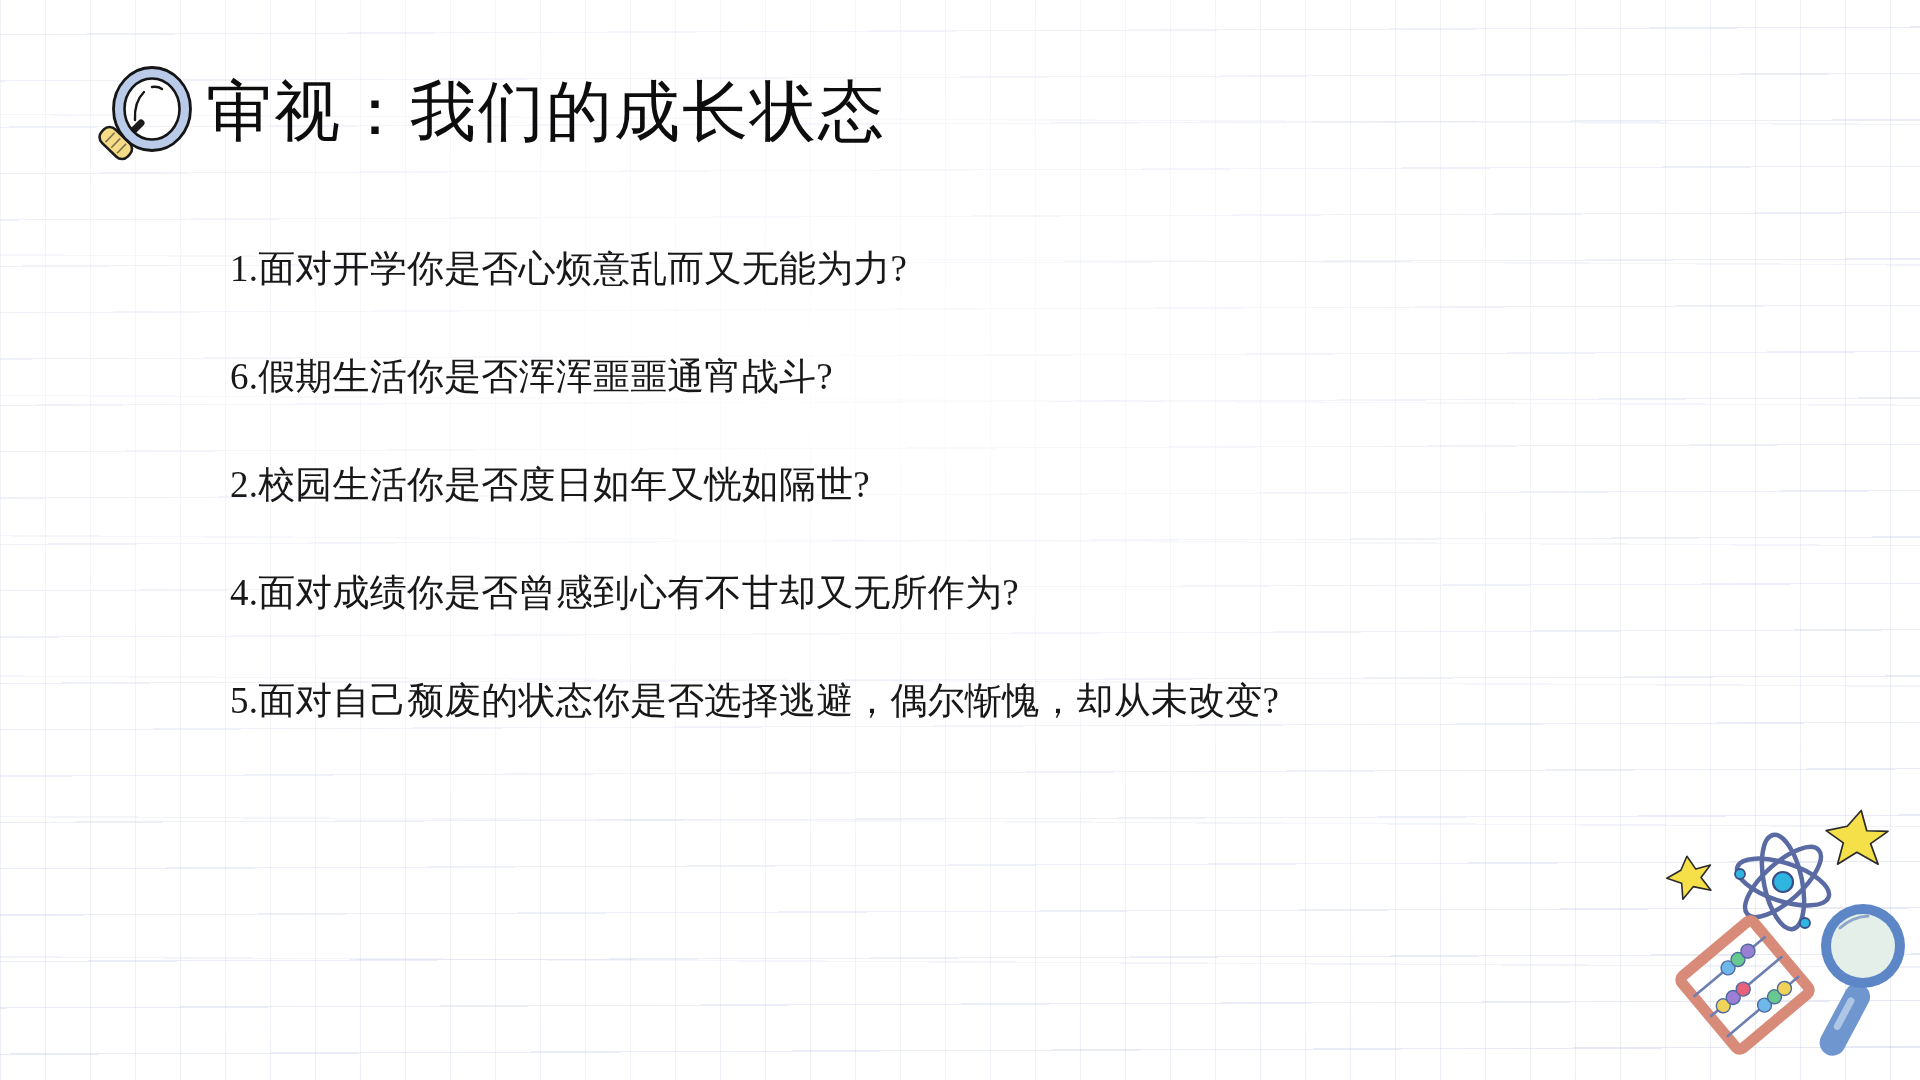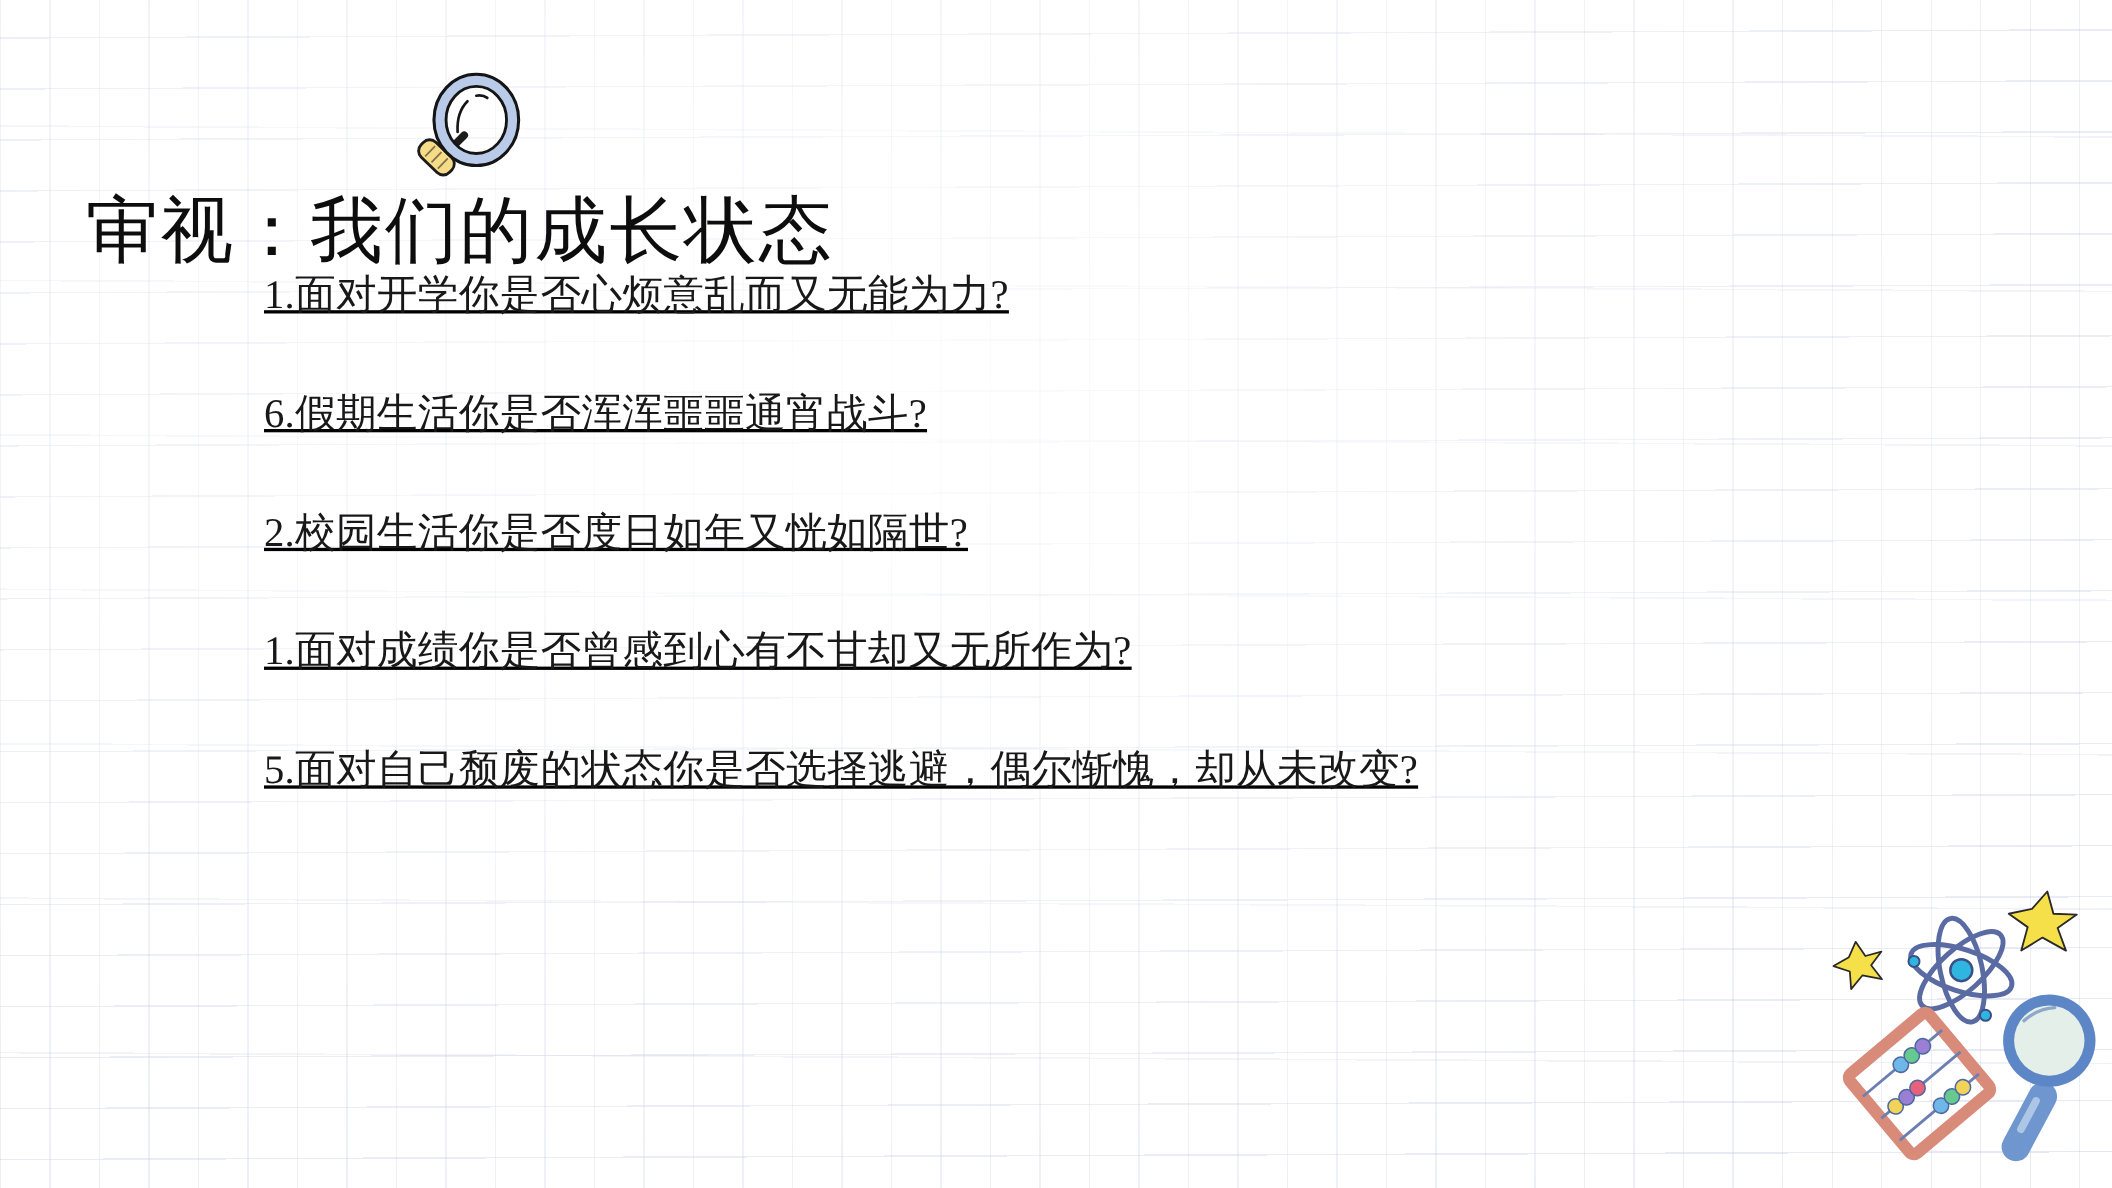--- a/index.html
+++ b/index.html
@@ -63,45 +63,43 @@
   }
 
   
   .title-row {
     position: absolute;
     left: 78px;
     top: 62px;
     display: flex;
     align-items: center;
     gap: 10px;
-    flex-direction: column;
   }
   .title-icon {
     width: 118px;
     height: 104px;
     flex: 0 0 auto;
     display: block;
   }
   .title-text {
     font-family: "Liberation Serif", "DejaVu Serif", serif;
     font-size: 66px;
     line-height: 1.05;
     letter-spacing: 2px;
     color: #0d0d0d;
     white-space: nowrap;
     padding-bottom: 4px;
   }
 
   
   .question-list {
     position: absolute;
-    left: 240px;
+    left: 230px;
     top: 250px;
     width: 1480px;
-    text-decoration: underline;
   }
   .question-item {
     font-family: "Liberation Serif", "DejaVu Serif", serif;
     font-size: 37px;
     line-height: 1.0;
     color: #181818;
     white-space: nowrap;
     margin-bottom: 71px;
     letter-spacing: 0.2px;
   }
@@ -148,21 +146,21 @@
       <path d="M74 25 Q80 24 84 27" fill="none" stroke="#151515" stroke-width="2.4" stroke-linecap="round"></path>
     </svg>
 
     <div class="title-text">审视：我们的成长状态</div>
   </div>
 
   <div class="question-list">
     <div class="question-item">1.面对开学你是否心烦意乱而又无能为力?</div>
     <div class="question-item">6.假期生活你是否浑浑噩噩通宵战斗?</div>
     <div class="question-item">2.校园生活你是否度日如年又恍如隔世?</div>
-    <div class="question-item">1.面对成绩你是否曾感到心有不甘却又无所作为?</div>
+    <div class="question-item">4.面对成绩你是否曾感到心有不甘却又无所作为?</div>
     <div class="question-item">5.面对自己颓废的状态你是否选择逃避，偶尔惭愧，却从未改变?</div>
   </div>
 
   <div class="deco-cluster">
     <svg width="270" height="285" viewBox="0 0 270 285">
 
       <g transform="translate(30,78) rotate(-8)">
         <path d="M0,-22 L7,-8 L22,-10 L11,1 L19,15 L2,9 L-10,20 L-9,4 L-23,-3 L-8,-9 Z" fill="#f6e04a" stroke="#2a2a2a" stroke-width="1.6" stroke-linejoin="round"></path>
       </g>
 

